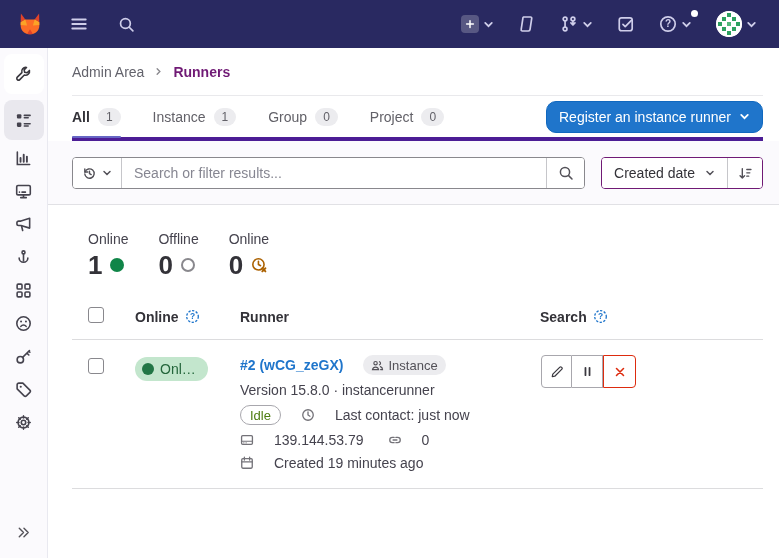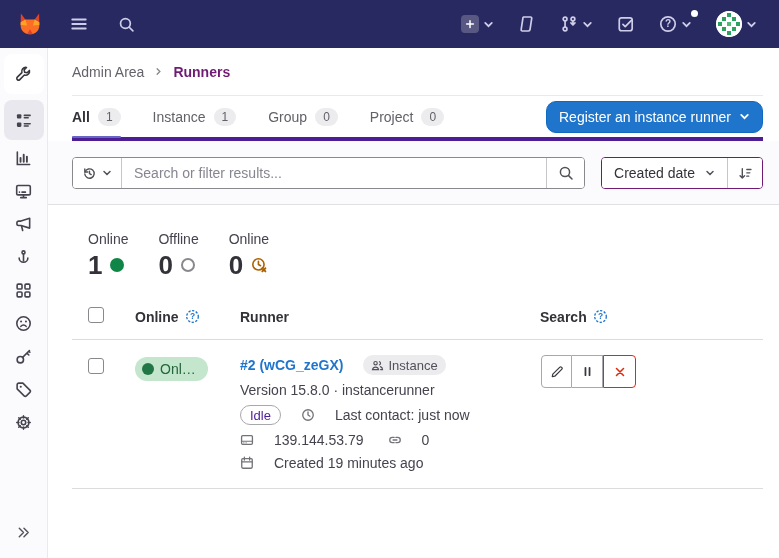--- a/index.html
+++ b/index.html
@@ -118,21 +118,21 @@
     background:#c3e6cd; color:#24663b; border-radius:12px; padding:0 10px 0 7px; margin-top:2px; }
   .status-pill .pdot { width:12px; height:12px; border-radius:50%; background:#217645; flex:none; }
   .status-pill .ptext { max-width:38px; overflow:hidden; text-overflow:ellipsis; white-space:nowrap; }
 
   .r-line { display:flex; align-items:center; gap:20px; margin-bottom:7px; color:#45434e; }
   .r-line:last-child { margin-bottom:0; }
   .runner-link { color:#1f75cb; font-weight:700; text-decoration:none; cursor:pointer; }
   .type-badge { display:inline-flex; align-items:center; gap:4px; height:20px;
     background:#ececef; color:#535158; border-radius:10px; padding:0 8px; font-size:13px; }
   .idle-pill { display:inline-flex; align-items:center; height:20px; border:1px solid #a8a7ad;
-    color:#4c1d95; border-radius:10px; padding:0 9px; font-size:13px; background:#fff; }
+    color:#4d7c0f; border-radius:10px; padding:0 9px; font-size:13px; background:#fff; }
   .mut-icon { color:#737278; flex:none; }
   .owner-link { color:#333238; cursor:pointer; }
 
   .btn-group { display:inline-flex; }
   .act-btn { width:31px; height:33px; background:#fff; border:1px solid #a8a7ad;
     display:flex; align-items:center; justify-content:center; color:#3a383f; cursor:pointer; }
   .act-btn.edit { border-radius:4px 0 0 4px; }
   .act-btn.pause { border-left:none; }
   .act-btn.delete { border:1px solid #dd2b0e; color:#dd2b0e; border-radius:0 4px 4px 0; width:33px; }
 </style>

